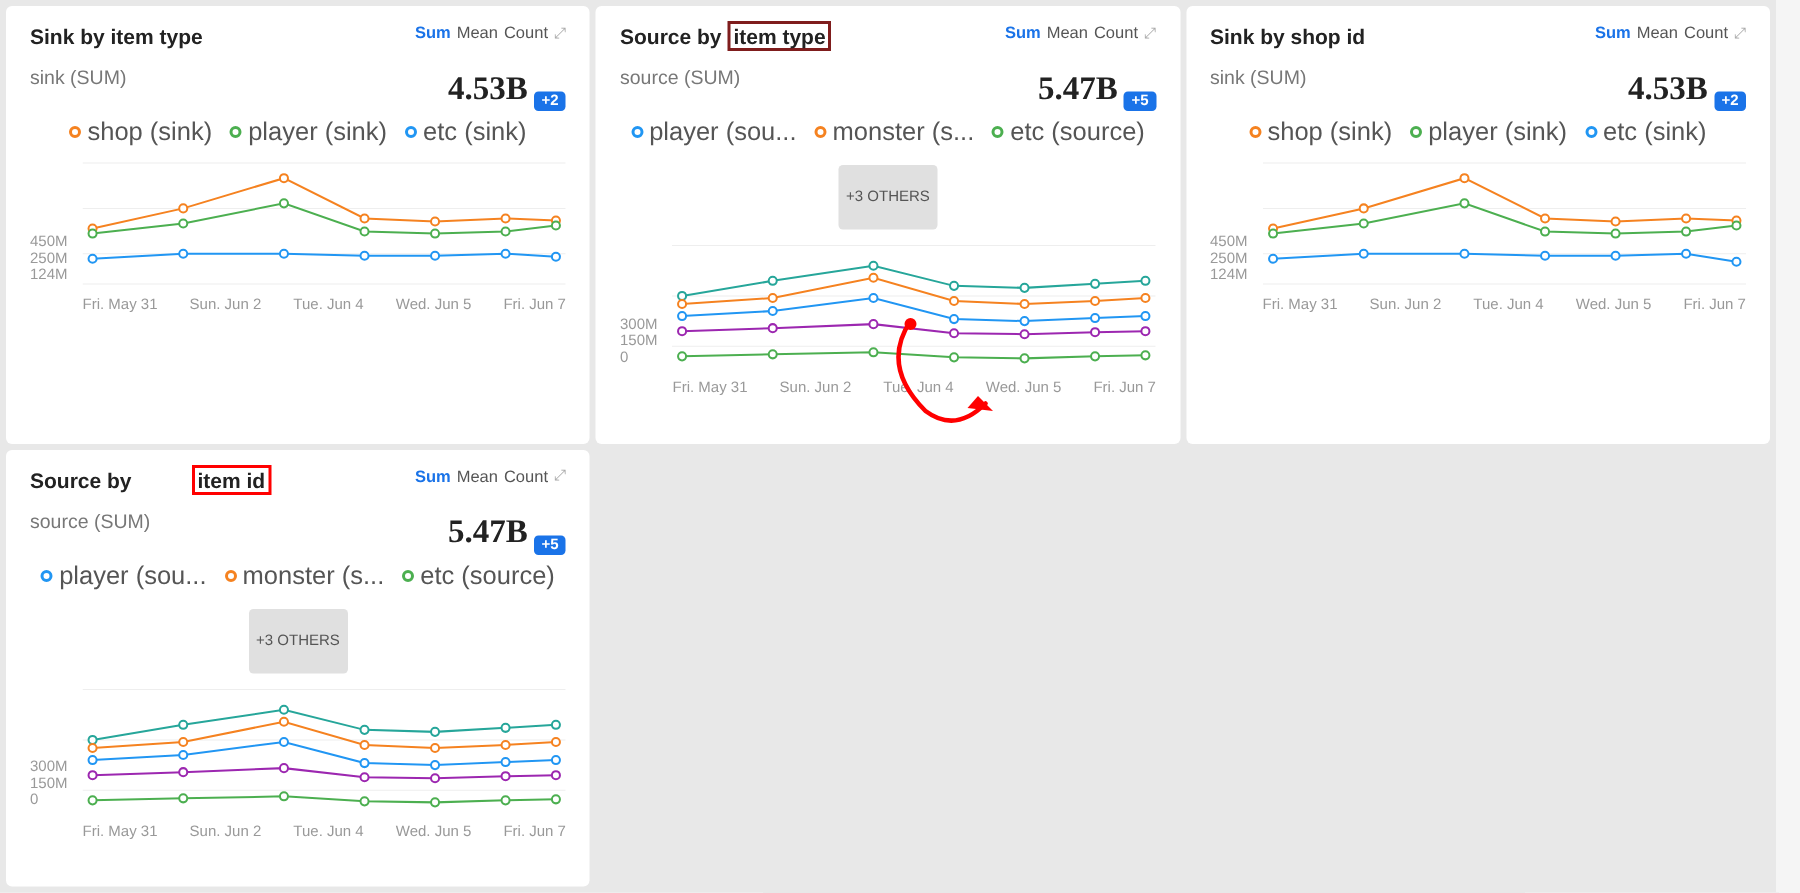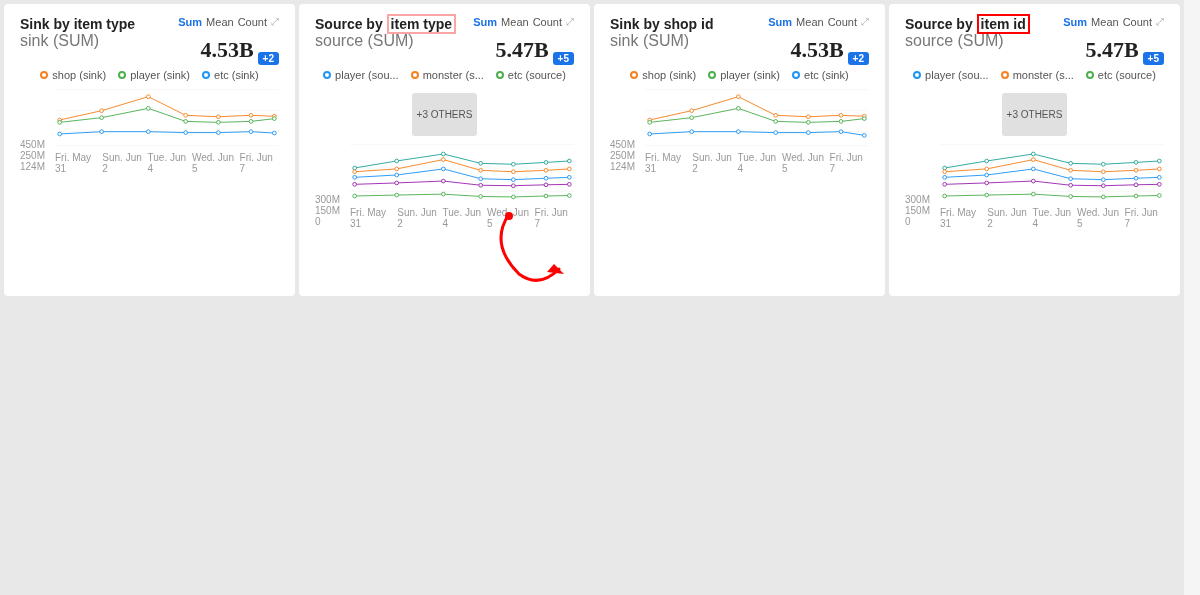--- a/index.html
+++ b/index.html
@@ -4,21 +4,21 @@
   <style>
     * { box-sizing: border-box; margin: 0; padding: 0; }
     body {
       background: #f5f5f5;
       font-family: -apple-system, BlinkMacSystemFont, 'Segoe UI', sans-serif;
       font-size: 12px;
       color: #333;
     }
     .dashboard {
       display: grid;
-      grid-template-columns: 1fr 1fr 1fr 1fr;
+      grid-template-columns: 1fr 1fr 1fr;
       grid-template-rows: 1fr 1fr;
       gap: 4px;
       width: 1184px;
       height: 595px;
       padding: 4px;
       background: #e8e8e8;
     }
     .chart-panel {
       background: #fff;
       border-radius: 4px;
@@ -31,23 +31,23 @@
       justify-content: space-between;
       align-items: flex-start;
       margin-bottom: 2px;
     }
     .panel-title {
       font-size: 14px;
       font-weight: 600;
       color: #222;
     }
     .panel-subtitle {
-      font-size: 16px;
+      font-size: 13px;
       color: #777;
-      margin-top: 0;
+      margin-top: 12px;
     }
     .panel-controls {
       display: flex;
       align-items: center;
       gap: 4px;
       font-size: 11px;
     }
     .ctrl-sum { color: #1a73e8; font-weight: 600; }
     .ctrl-mean, .ctrl-count { color: #555; }
     .expand-icon { color: #aaa; font-size: 10px; cursor: pointer; }
@@ -74,21 +74,21 @@
       display: flex;
       gap: 12px;
       justify-content: center;
       margin-bottom: 4px;
       flex-wrap: wrap;
     }
     .legend-item {
       display: flex;
       align-items: center;
       gap: 4px;
-      font-size: 11px;
+      font-size: 17px;
       color: #555;
     }
     .legend-dot {
       width: 8px;
       height: 8px;
       border-radius: 50%;
       border: 2px solid;
       background: #fff;
     }
     .others-badge {
@@ -123,28 +123,29 @@
       margin-top: 2px;
     }
     svg.chart-svg {
       display: block;
       width: calc(100% - 35px);
       margin-left: 35px;
     }
     
     .highlight-box {
       display: inline;
-      border: 2px solid #fca5a5;
+      border: 2px solid #7f1d1d;
       padding: 0 2px;
     }
     
     .highlight-box2 {
       display: inline;
       border: 2px solid red;
       padding: 0 2px;
+      margin-left: 36px;
     }
   </style>
 </head>
 <body>
 
 <div class="dashboard">
 
   <div class="chart-panel">
     <div class="panel-header">
       <div>

